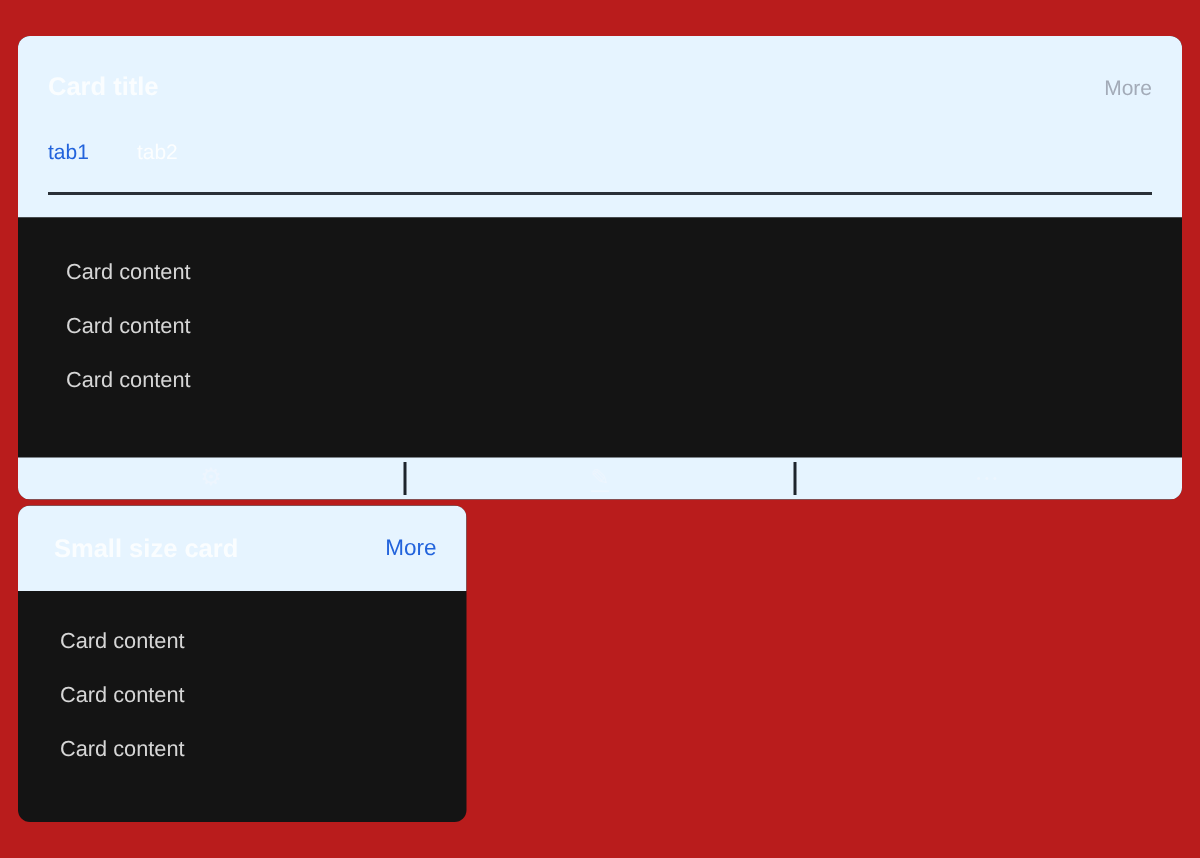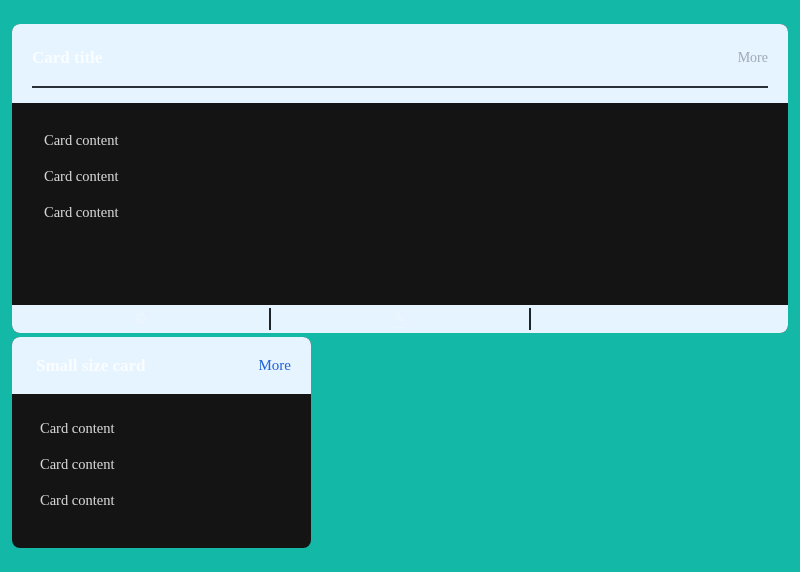--- a/index.html
+++ b/index.html
@@ -1,18 +1,18 @@
 <!DOCTYPE html>
 <html><head>
 <meta charset="utf-8">
 <style>
   html,body{margin:0;padding:0;background:#000;}
   .stage{
-    position:relative;width:800px;height:572px;background:#14b8a6;overflow:hidden;
-    font-family:Liberation Serif, serif;
+    position:relative;width:800px;height:572px;background:#b91c1c;overflow:hidden;
+    font-family:Liberation Sans, sans-serif;
   }
   .card{position:absolute;background:#141414;border-radius:8px;overflow:hidden;
         display:flex;flex-direction:column;box-sizing:border-box;}
   
   .big-card{left:12px;top:24px;width:776px;height:309px;}
   .big-head{background:#e6f4ff;padding:22px 20px 15px 20px;box-sizing:border-box;}
   .head-row{display:flex;justify-content:space-between;align-items:center;height:24px;}
   .card-title{font-size:17px;font-weight:700;color:#fafdff;line-height:24px;}
   .more-muted{font-size:14px;color:#a3abb8;line-height:22px;cursor:pointer;}
   .tabs-row{display:flex;gap:32px;margin-top:20px;height:22px;}
@@ -41,20 +41,24 @@
 <body>
 
 <div class="stage">
 
   <div class="card big-card">
     <div class="big-head">
       <div class="head-row">
         <span class="card-title">Card title</span>
         <span class="more-muted">More</span>
       </div>
+      <div class="tabs-row">
+        <span class="tab active">tab1</span>
+        <span class="tab inactive">tab2</span>
+      </div>
       <div class="tabs-underline"></div>
     </div>
 
     <div class="big-body">
       <p class="content-line">Card content</p>
       <p class="content-line">Card content</p>
       <p class="content-line">Card content</p>
     </div>
 
     <div class="actions-bar">

